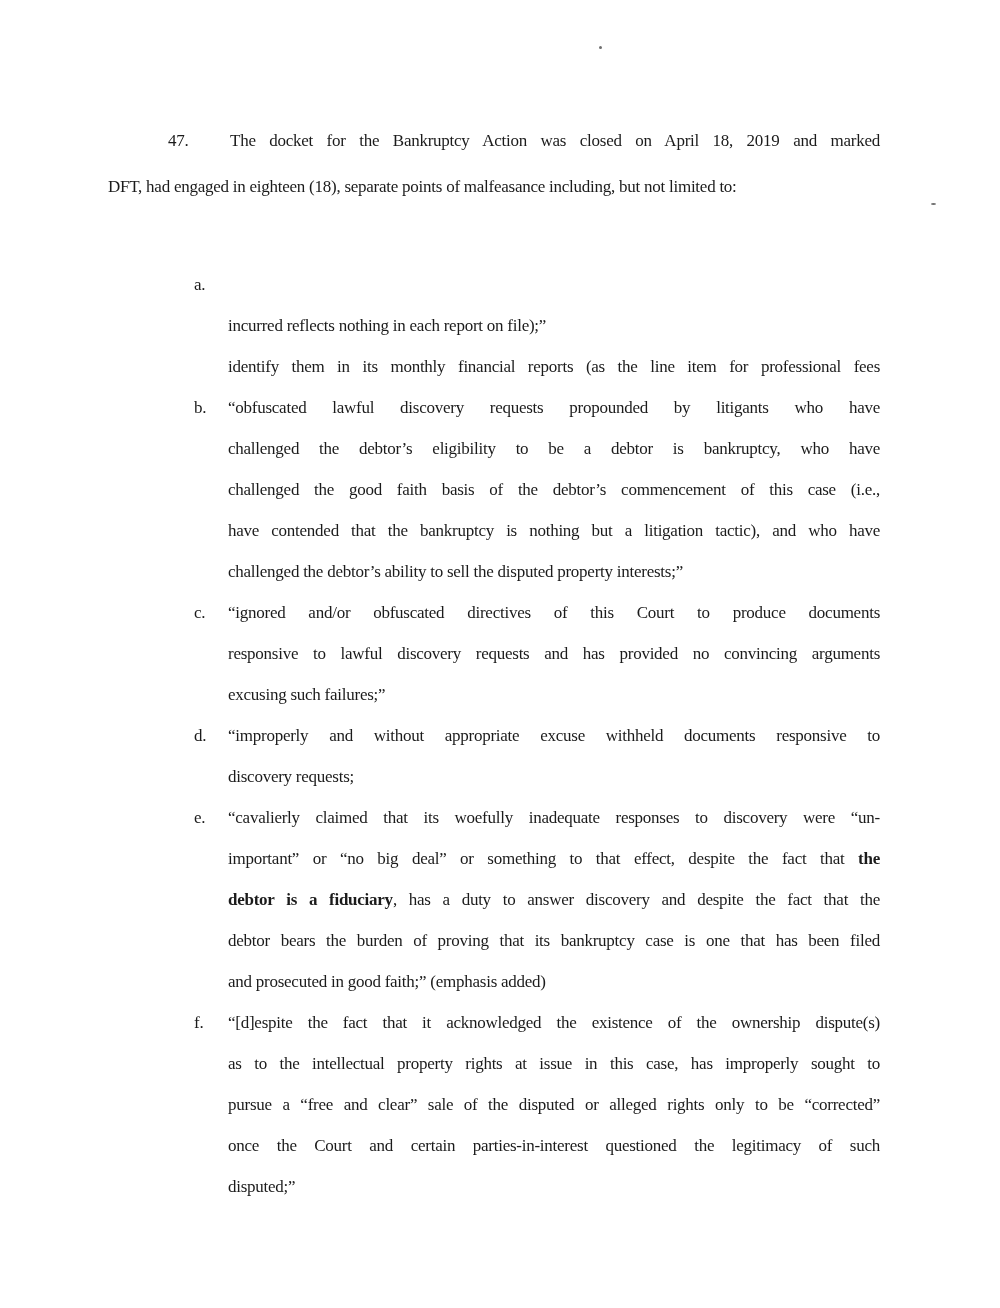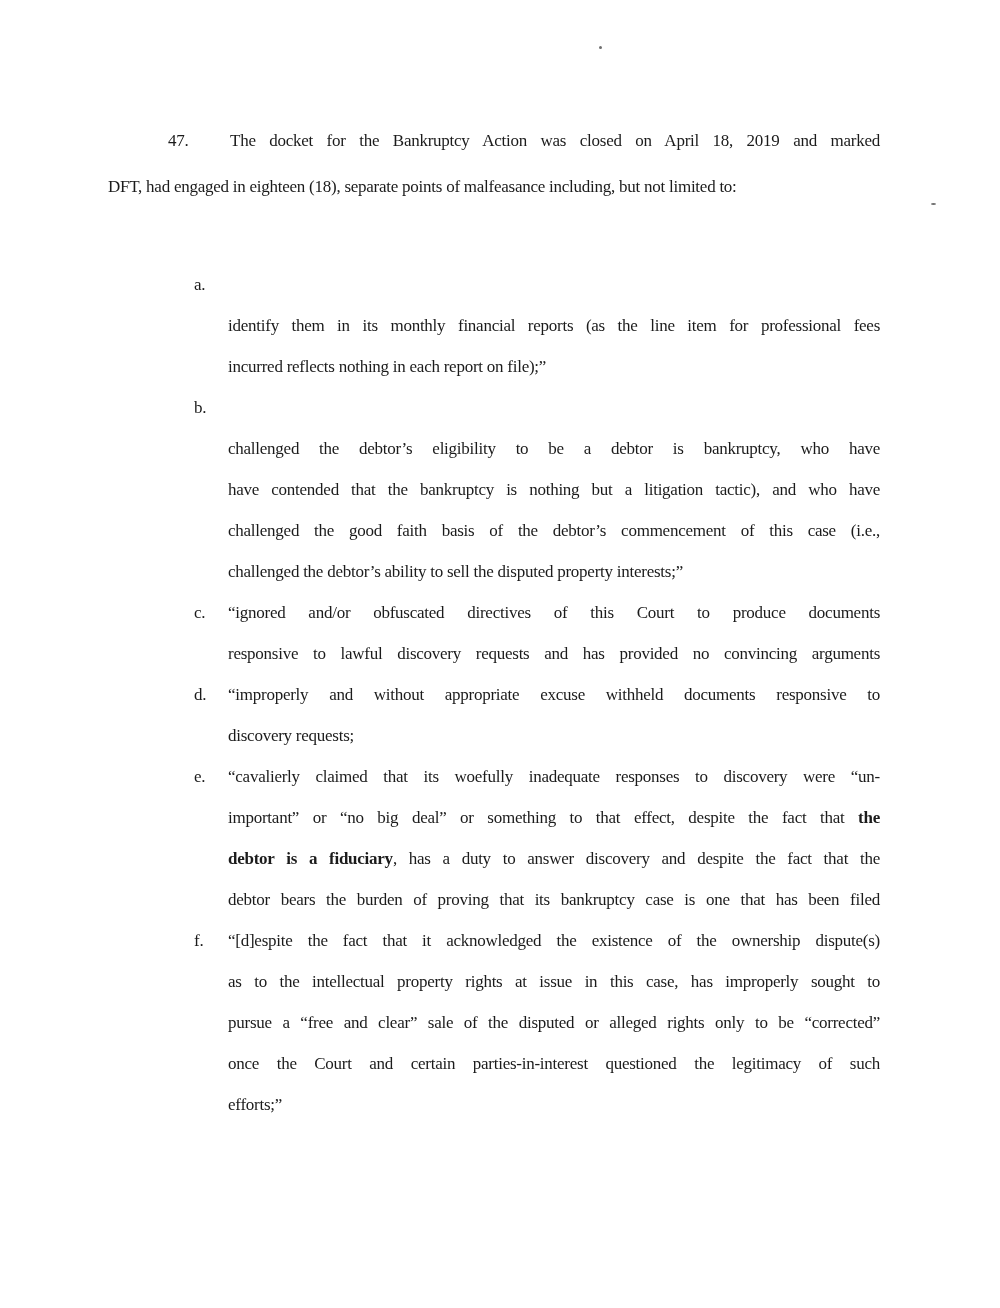--- a/index.html
+++ b/index.html
@@ -67,36 +67,38 @@
 </head>
 <body>
 
 <div class="page">
   <div class="para-block">
       <div class="line"><span class="para-num">47.</span><span>The docket for the Bankruptcy Action was closed on April 18, 2019 and marked</span></div>
       <div class="line last"><span>DFT, had engaged in eighteen (18), separate points of malfeasance including, but not limited to:</span></div>
     </div>
   <div class="list-block">
       <div class="line"><span class="item-label">a.</span></div>
+      <div class="line last"><span>incurred reflects nothing in each report on file);”</span></div>
       <div class="line"><span>identify them in its monthly financial reports (as the line item for professional fees</span></div>
-      <div class="line last"><span>incurred reflects nothing in each report on file);”</span></div>
-      <div class="line"><span class="item-label">b.</span></div>
+      <div class="line"><span class="item-label">b.</span><span>“obfuscated lawful discovery requests propounded by litigants who have</span></div>
       <div class="line"><span>challenged the debtor’s eligibility to be a debtor is bankruptcy, who have</span></div>
+      <div class="line"><span>challenged the good faith basis of the debtor’s commencement of this case (i.e.,</span></div>
       <div class="line"><span>have contended that the bankruptcy is nothing but a litigation tactic), and who have</span></div>
-      <div class="line"><span>challenged the good faith basis of the debtor’s commencement of this case (i.e.,</span></div>
       <div class="line last"><span>challenged the debtor’s ability to sell the disputed property interests;”</span></div>
       <div class="line"><span class="item-label">c.</span><span>“ignored and/or obfuscated directives of this Court to produce documents</span></div>
       <div class="line"><span>responsive to lawful discovery requests and has provided no convincing arguments</span></div>
+      <div class="line last"><span>excusing such failures;”</span></div>
       <div class="line"><span class="item-label">d.</span><span>“improperly and without appropriate excuse withheld documents responsive to</span></div>
       <div class="line last"><span>discovery requests;</span></div>
       <div class="line"><span class="item-label">e.</span><span>“cavalierly claimed that its woefully inadequate responses to discovery were “un-</span></div>
       <div class="line"><span>important” or “no big deal” or something to that effect, despite the fact that </span><span class="bold">the</span></div>
       <div class="line"><span class="bold">debtor is a fiduciary</span><span>, has a duty to answer discovery and despite the fact that the</span></div>
       <div class="line"><span>debtor bears the burden of proving that its bankruptcy case is one that has been filed</span></div>
+      <div class="line last"><span>and prosecuted in good faith;” (emphasis added)</span></div>
       <div class="line"><span class="item-label">f.</span><span>“[d]espite the fact that it acknowledged the existence of the ownership dispute(s)</span></div>
       <div class="line"><span>as to the intellectual property rights at issue in this case, has improperly sought to</span></div>
       <div class="line"><span>pursue a “free and clear” sale of the disputed or alleged rights only to be “corrected”</span></div>
       <div class="line"><span>once the Court and certain parties-in-interest questioned the legitimacy of such</span></div>
-      <div class="line last"><span>efforts;”</span></div>
+      <div class="line last"><span>disputed;”</span></div>
     </div>
 <div class="speck" style="left: 599px; top: 46px; width: 3px; height: 3px;"></div>
     <div class="speck" style="left: 931px; top: 203px; width: 5px; height: 2px;"></div>
   </div>
 
 </body></html>

